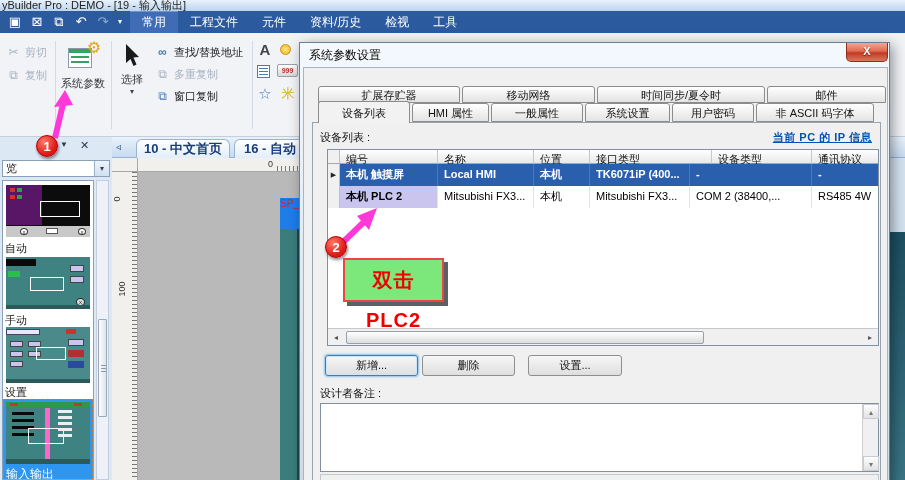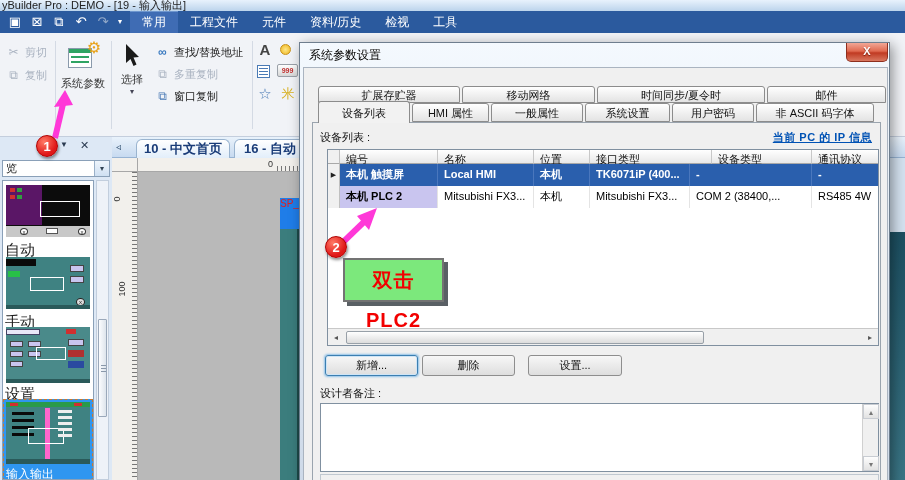--- a/index.html
+++ b/index.html
@@ -49,21 +49,21 @@
   .docnav { position:absolute; left:4px; top:4px; font-size:10px; color:#2a4a6a; }
 
   
   .sidebar { left:0; top:137px; width:112px; height:343px; background:#dde8f5; }
   .sb-head { position:absolute; left:0; top:0; width:112px; height:21px; }
   .sb-head span { position:absolute; font-size:11px; color:#2a3a50; }
   .sb-combo { position:absolute; left:2px; top:23px; width:108px; height:17px; background:#fff; border:1px solid #8aa0b8; font-size:11px; line-height:15px; color:#222; }
   .sb-combo .dd { position:absolute; right:0; top:0; width:15px; height:15px; background:linear-gradient(#eef4fb,#cfe0f2); border-left:1px solid #9ab0c8; font-size:8px; text-align:center; line-height:15px; color:#345; }
   .sb-list { position:absolute; left:2px; top:43px; width:92px; height:300px; background:#fff; border:1px solid #8aa0b8; overflow:hidden; }
   .thumb { position:absolute; left:3px; width:84px; overflow:hidden; }
-  .tlabel { position:absolute; left:2px; font-size:15px; color:#1a1a1a; white-space:nowrap; }
+  .tlabel { position:absolute; left:2px; font-size:11px; color:#1a1a1a; white-space:nowrap; }
   .sb-scroll { position:absolute; left:96px; top:43px; width:13px; height:300px; background:#eef2f8; border:1px solid #c2cedd; }
   .sb-thumbtn { position:absolute; left:1px; width:9px; background:linear-gradient(90deg,#fbfcfe,#dde4ec); border:1px solid #9aa8ba; border-radius:1px; }
   .grip { position:absolute; left:2px; width:5px; height:1px; background:#8a98aa; }
 
   
   .wrect { position:absolute; border:1px solid #fff; }
   .t-strip { position:absolute; left:0; width:100%; }
   .mini { position:absolute; }
 
   
@@ -115,21 +115,21 @@
 
   
   .notes { position:absolute; left:7px; top:280px; width:559px; height:69px; background:#fff; border:1px solid #8090a0; }
   .nscroll { position:absolute; right:0; top:0; width:16px; height:67px; background:#f0f0f0; border-left:1px solid #d0d0d0; }
   .nbtn { position:absolute; left:0; width:16px; height:15px; font-size:8px; color:#777; text-align:center; line-height:15px; background:linear-gradient(180deg,#fdfdfd,#e2e2e2); border:1px solid #c8ccd2; }
   .nhscroll { position:absolute; left:7px; top:351px; width:559px; height:16px; background:#f0f0f0; border:1px solid #c0c8d0; }
 
   
   .anncircle { position:absolute; width:22px; height:22px; border-radius:50%; background:radial-gradient(circle at 35% 30%,#ff7a66,#e01818 65%); border:1px solid #b00000; color:#fff; font-size:13px; font-weight:bold; text-align:center; line-height:21px; box-shadow:1px 2px 3px rgba(0,0,0,.45); z-index:100; }
   .annsvg { position:absolute; z-index:100; }
-  .callout { position:absolute; left:343px; top:258px; width:101px; height:44px; background:#7ce87c; border:2px solid #737373; box-shadow:4px 4px 0 #5a6065; color:#f20000; font-size:20px; font-weight:bold; text-align:center; line-height:40px; z-index:100; letter-spacing:1px; }
+  .callout { position:absolute; left:343px; top:258px; width:101px; height:44px; background:#7ce87c; border:2px solid #ef4444; box-shadow:4px 4px 0 #5a6065; color:#f20000; font-size:20px; font-weight:bold; text-align:center; line-height:40px; z-index:100; letter-spacing:1px; }
 </style>
 </head>
 <body>
 
 <div class="abs titlebar">
   <div class="ttl">yBuilder Pro : DEMO - [19 - 输入输出]</div>
 </div>
 
 <div class="abs ribbonbar">
   <div class="qa" style="left:4px;">

